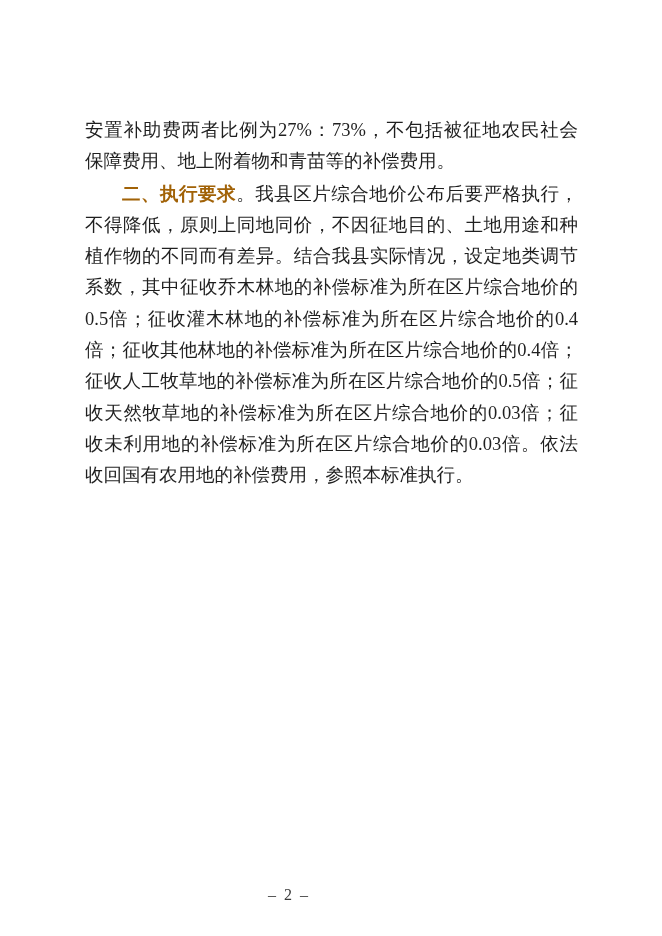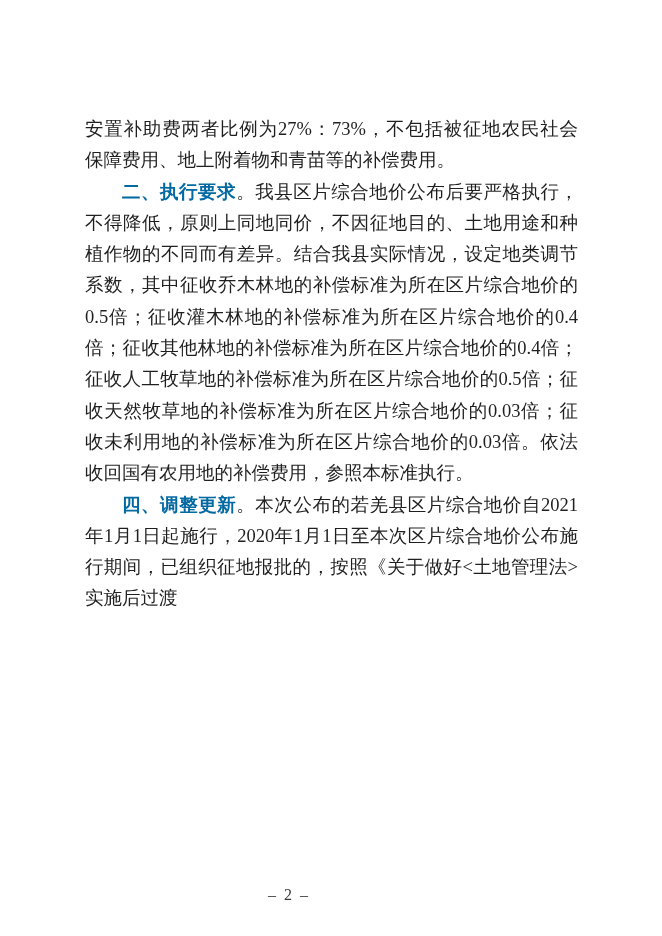--- a/index.html
+++ b/index.html
@@ -27,23 +27,23 @@
     text-justify: inter-ideograph;
   }
   .para {
     margin: 0;
     padding: 0;
   }
   .para.indent {
     text-indent: 2em;
   }
   .lead {
-    font-family: Liberation Serif, serif;
+    font-family: Liberation Sans, sans-serif;
     font-weight: 700;
-    color: #0369a1;
+    color: #a16207;
   }
   .footer {
     position: absolute;
     left: 0;
     right: 0;
     bottom: 32px;
     text-align: center;
     font-family: "Liberation Serif", serif;
     font-size: 16px;
     letter-spacing: 2px;
@@ -54,18 +54,17 @@
 <body>
 
 <div class="page">
   <div class="content">
 
     <p class="para"><span class="lead"></span><span>安置补助费两者比例为27%：73%，不包括被征地农民社会保障费用、地上附着物和青苗等的补偿费用。</span></p>
 
     <p class="para indent"><span class="lead">二、执行要求</span><span>。我县区片综合地价公布后要严格执行，不得降低，原则上同地同价，不因征地目的、土地用途和种植作物的不同而有差异。结合我县实际情况，设定地类调节系数，其中征收乔木林地的补偿标准为所在区片综合地价的0.5倍；征收灌木林地的补偿标准为所在区片综合地价的0.4倍；征收其他林地的补偿标准为所在区片综合地价的0.4倍；征收人工牧草地的补偿标准为所在区片综合地价的0.5倍；征收天然牧草地的补偿标准为所在区片综合地价的0.03倍；征收未利用地的补偿标准为所在区片综合地价的0.03倍。依法收回国有农用地的补偿费用，参照本标准执行。</span></p>
 
 
-    <p class="para indent"><span class="lead">四、调整更新</span><span>。本次公布的若羌县区片综合地价自2021年1月1日起施行，2020年1月1日至本次区片综合地价公布施行期间，已组织征地报批的，按照《关于做好&lt;土地管理法&gt;实施后过渡</span></p>
 
   </div>
 
   <div class="footer">– 2 –</div>
 </div>
 
 </body></html>

